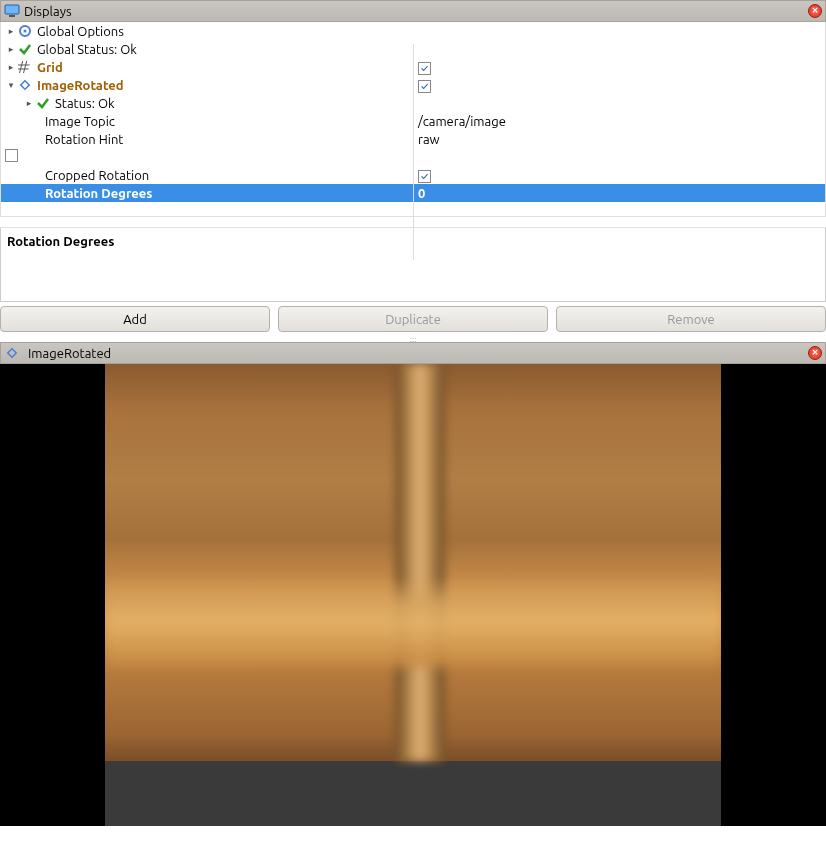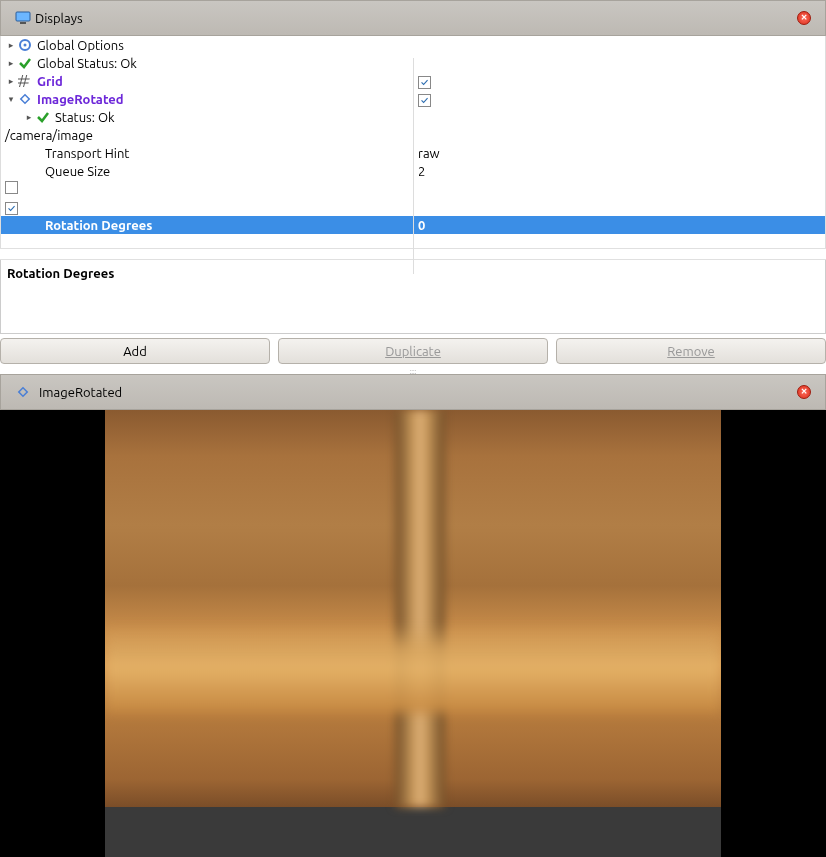--- a/index.html
+++ b/index.html
@@ -6,24 +6,24 @@
 body {
   font-family: "Ubuntu", "Liberation Sans", sans-serif;
   font-size: 13px;
   color: #000;
   background: #fff;
   width: 826px;
 }
 .panel-header {
   background: linear-gradient(#c9c6c1, #bdb9b3);
   border: 1px solid #a7a39c;
-  height: 36px;
+  height: 22px;
   display: flex;
   align-items: center;
-  padding: 0 14px;
+  padding: 0 3px;
 }
 .panel-header .title { margin-left: 4px; font-size: 13px; }
 .close-btn {
   margin-left: auto;
   width: 14px; height: 14px;
   border-radius: 50%;
   background: radial-gradient(#ff6b5a, #d92e1c);
   border: 1px solid #9e1a0c;
   position: relative;
   display: flex; align-items: center; justify-content: center;
@@ -62,21 +62,21 @@
 .tree-row.selected .val { color: #fff; }
 .arrow {
   width: 12px;
   display: inline-flex;
   justify-content: center;
   font-size: 9px;
   color: #555;
 }
 .spacer { display: inline-block; }
 .node-icon { width: 16px; display: inline-flex; justify-content: center; margin-right: 4px; }
-.link-label { color: #6d28d9; font-weight: bold; }
+.link-label { color: #a16207; font-weight: bold; }
 .bold { font-weight: bold; }
 .checkbox {
   display: inline-block;
   width: 13px; height: 13px;
   border: 1px solid #888;
   background: #fff;
   font-size: 10px;
   line-height: 11px;
   text-align: center;
   color: #2b6cb0;
@@ -103,21 +103,21 @@
 .btn {
   flex: 1;
   height: 26px;
   border: 1px solid #b5b1aa;
   background: linear-gradient(#f4f2ef, #e3e0db);
   border-radius: 4px;
   text-align: center;
   line-height: 24px;
   font-size: 13px;
 }
-.btn.disabled { color: #999; text-decoration: underline; }
+.btn.disabled { color: #999; }
 .grip {
   text-align: center;
   font-size: 7px;
   color: #aaa;
   height: 6px;
   line-height: 6px;
 }
 .image-view {
   width: 826px;
   height: 462px;
@@ -243,44 +243,45 @@
         <svg viewBox="0 0 14 14">
               <path d="M2 7 L6 11 L12 3" fill="none" stroke="#2aa02a" stroke-width="2.5"></path>
             </svg>
       </span>
       <span>Status: Ok</span>
     </div>
     <div class="val"></div>
   </div>
 
   <div class="tree-row">
+    <div class="key">
+      <span class="spacer" style="width:44px"></span>
+      <span>Image Topic</span>
+    </div>
     <div class="val">/camera/image</div>
   </div>
 
   <div class="tree-row">
     <div class="key">
       <span class="spacer" style="width:44px"></span>
-      <span>Transport Hint</span>
+      <span>Rotation Hint</span>
     </div>
     <div class="val">raw</div>
   </div>
 
+
+  <div class="tree-row">
+    <div class="val"><span class="checkbox"></span></div>
+  </div>
+
   <div class="tree-row">
     <div class="key">
       <span class="spacer" style="width:44px"></span>
-      <span>Queue Size</span>
-    </div>
-    <div class="val">2</div>
-  </div>
-
-  <div class="tree-row">
-    <div class="val"><span class="checkbox"></span></div>
-  </div>
-
-  <div class="tree-row">
+      <span>Cropped Rotation</span>
+    </div>
     <div class="val"><span class="checkbox">✓</span></div>
   </div>
 
   <div class="tree-row selected">
     <div class="key">
       <span class="spacer" style="width:44px"></span>
       <span class="bold">Rotation Degrees</span>
     </div>
     <div class="val bold">0</div>
   </div>

